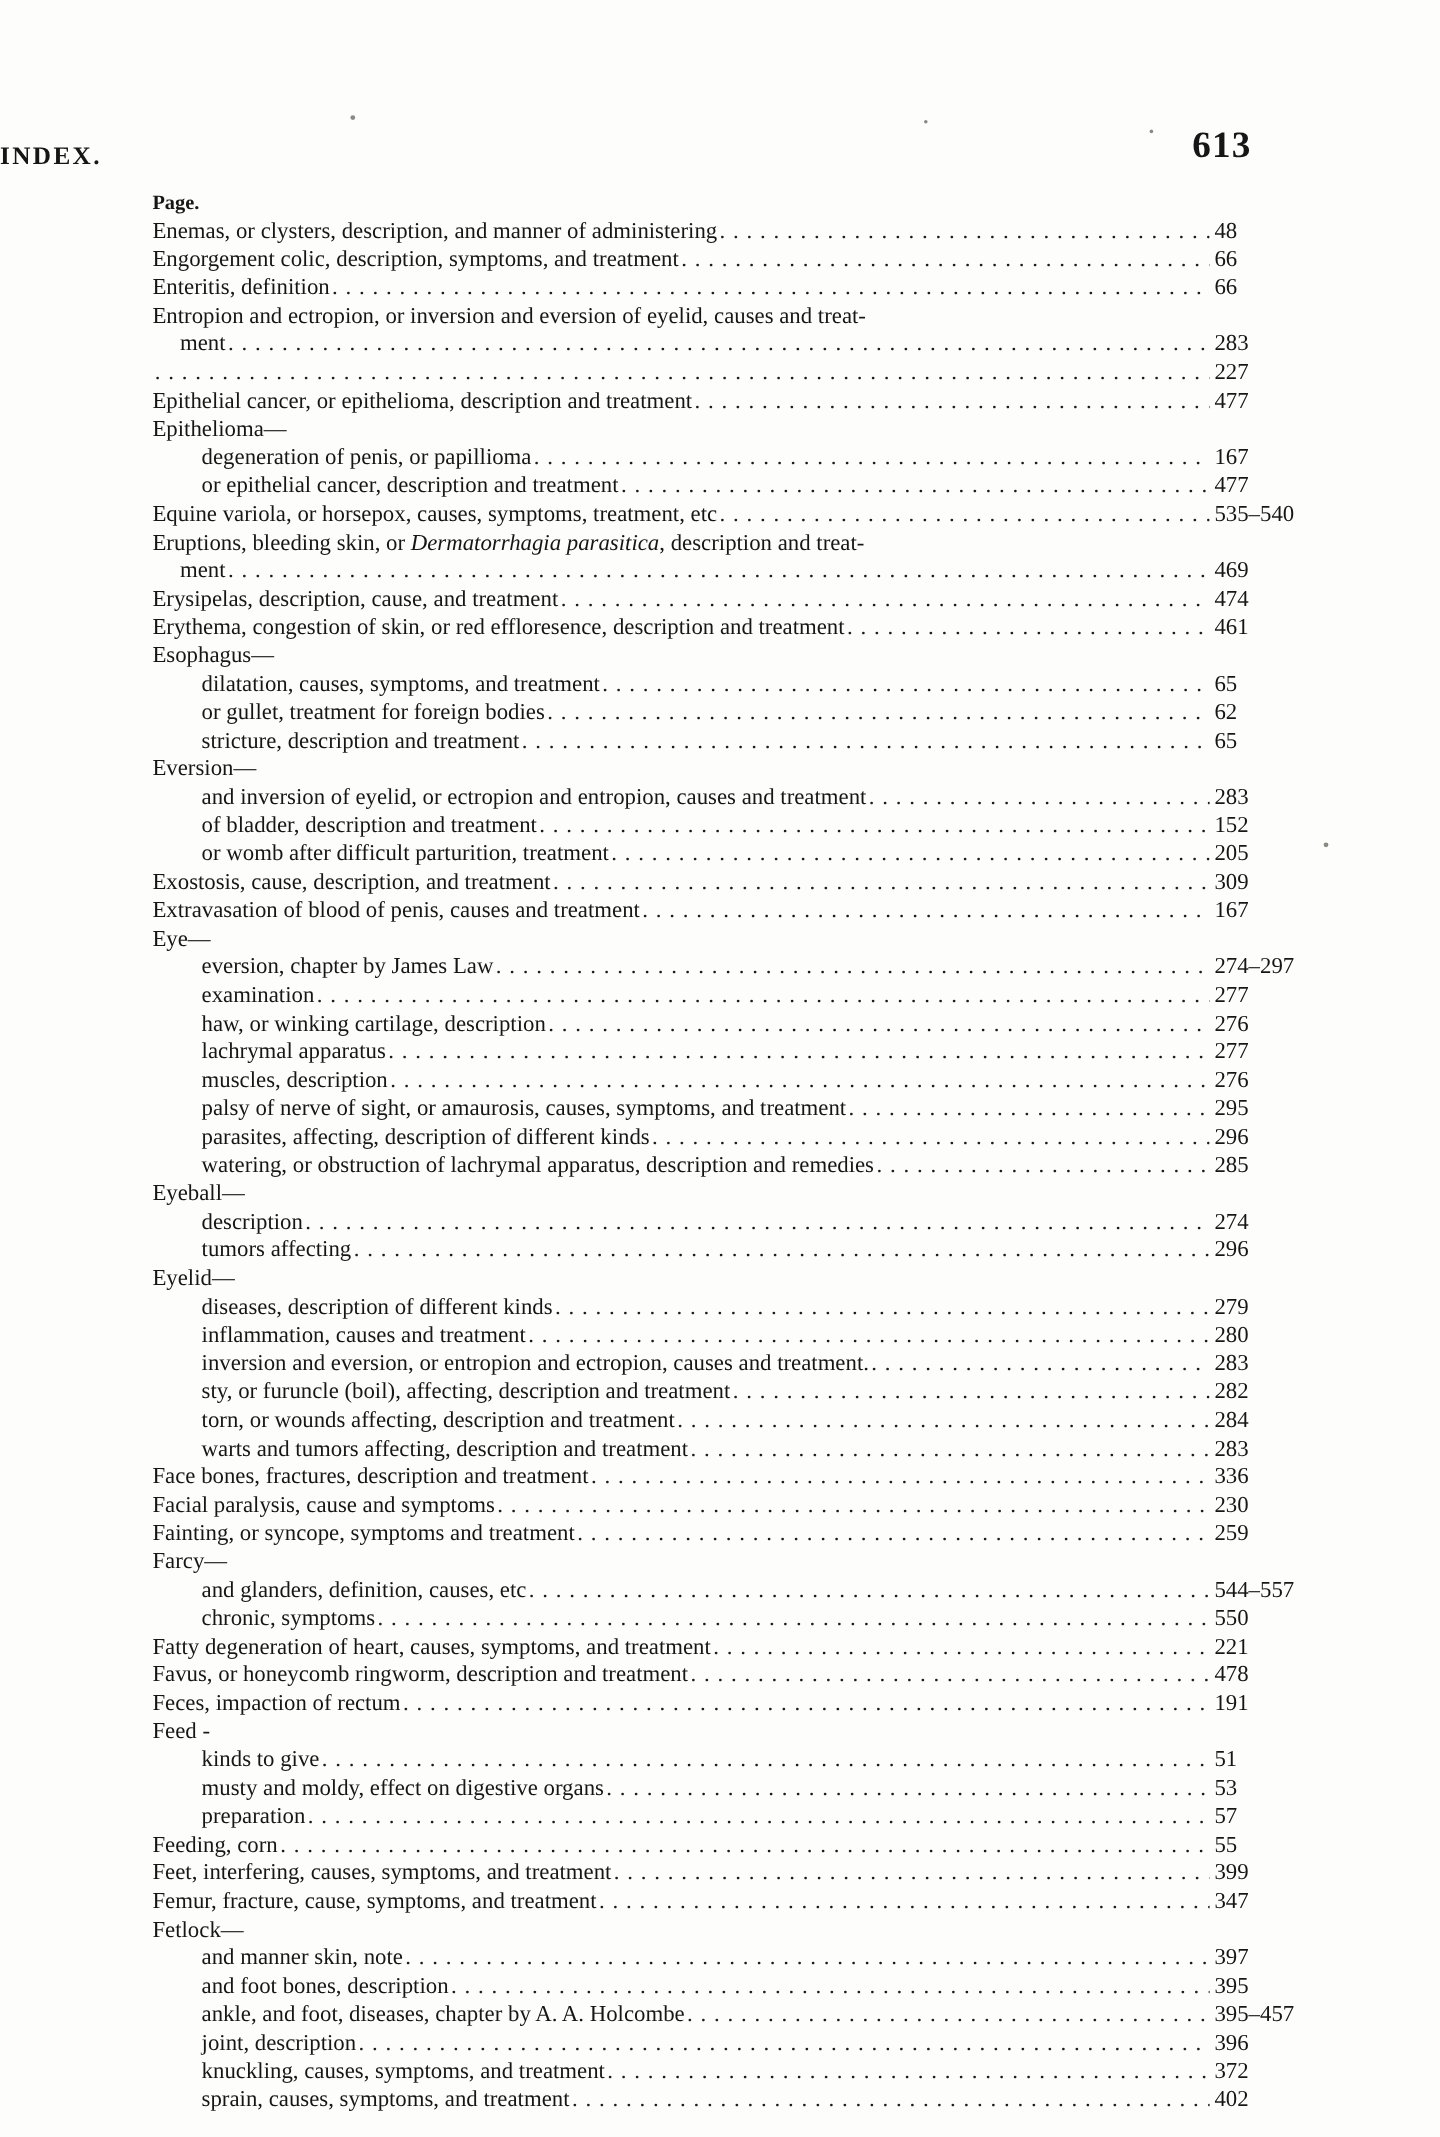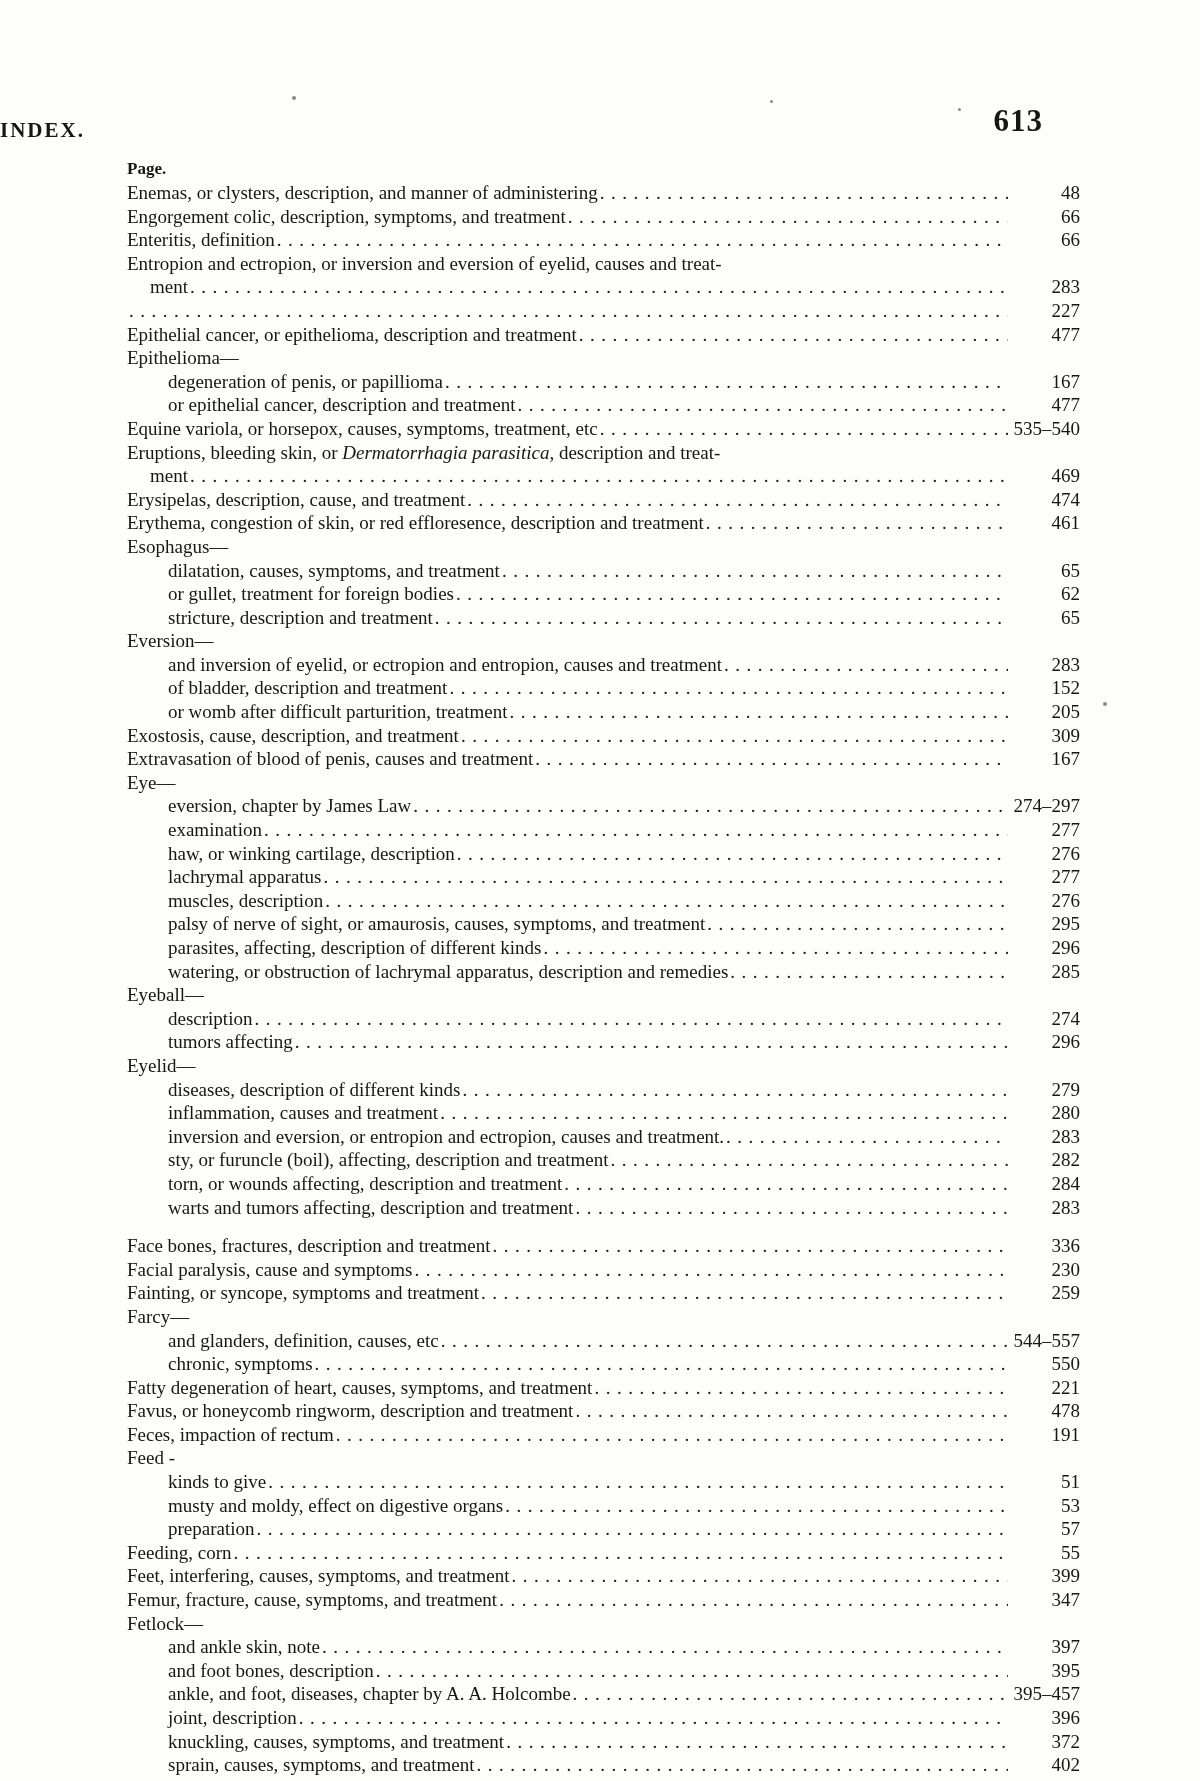--- a/index.html
+++ b/index.html
@@ -40,39 +40,38 @@
   }
   .entry {
     display: flex;
     align-items: baseline;
     line-height: 23.6px;
     font-size: 19px;
     white-space: nowrap;
   }
   .entry.sub     { padding-left: 41px; }
   .entry.runover { padding-left: 23px; }
-  .entry.gap     { margin-top: 15px; }
+  .entry.gap     { }
   .etext { flex: 0 0 auto; }
   .etext i { font-style: italic; }
   .leader {
     flex: 1 1 auto;
     overflow: hidden;
     min-width: 8px;
     margin: 0 4px 0 2px;
     white-space: nowrap;
   }
   .leader::before {
     content: "........................................................................................................................";
     letter-spacing: 6.5px;
     color: #1c1c1c;
   }
   .pagenum {
     flex: 0 0 auto;
     min-width: 68px;
-    text-align: right;
     font-size: 19px;
   }
 
   .speck {
     position: absolute;
     background: #8a8a84;
     border-radius: 50%;
   }
   .speck.s1 { left: 292px; top: 96px;  width: 4px; height: 4px; }
   .speck.s2 { left: 770px; top: 100px; width: 3px; height: 3px; }
@@ -367,21 +366,21 @@
       </div>
       <div class="entry main">
         <span class="etext">Femur, fracture, cause, symptoms, and treatment</span>
         <span class="leader"></span>
         <span class="pagenum">347</span>
       </div>
       <div class="entry main">
         <span class="etext">Fetlock—</span>
       </div>
       <div class="entry sub">
-        <span class="etext">and ankle skin, note</span>
+        <span class="etext">and manner skin, note</span>
         <span class="leader"></span>
         <span class="pagenum">397</span>
       </div>
       <div class="entry sub">
         <span class="etext">and foot bones, description</span>
         <span class="leader"></span>
         <span class="pagenum">395</span>
       </div>
       <div class="entry sub">
         <span class="etext">ankle, and foot, diseases, chapter by A. A. Holcombe</span>

